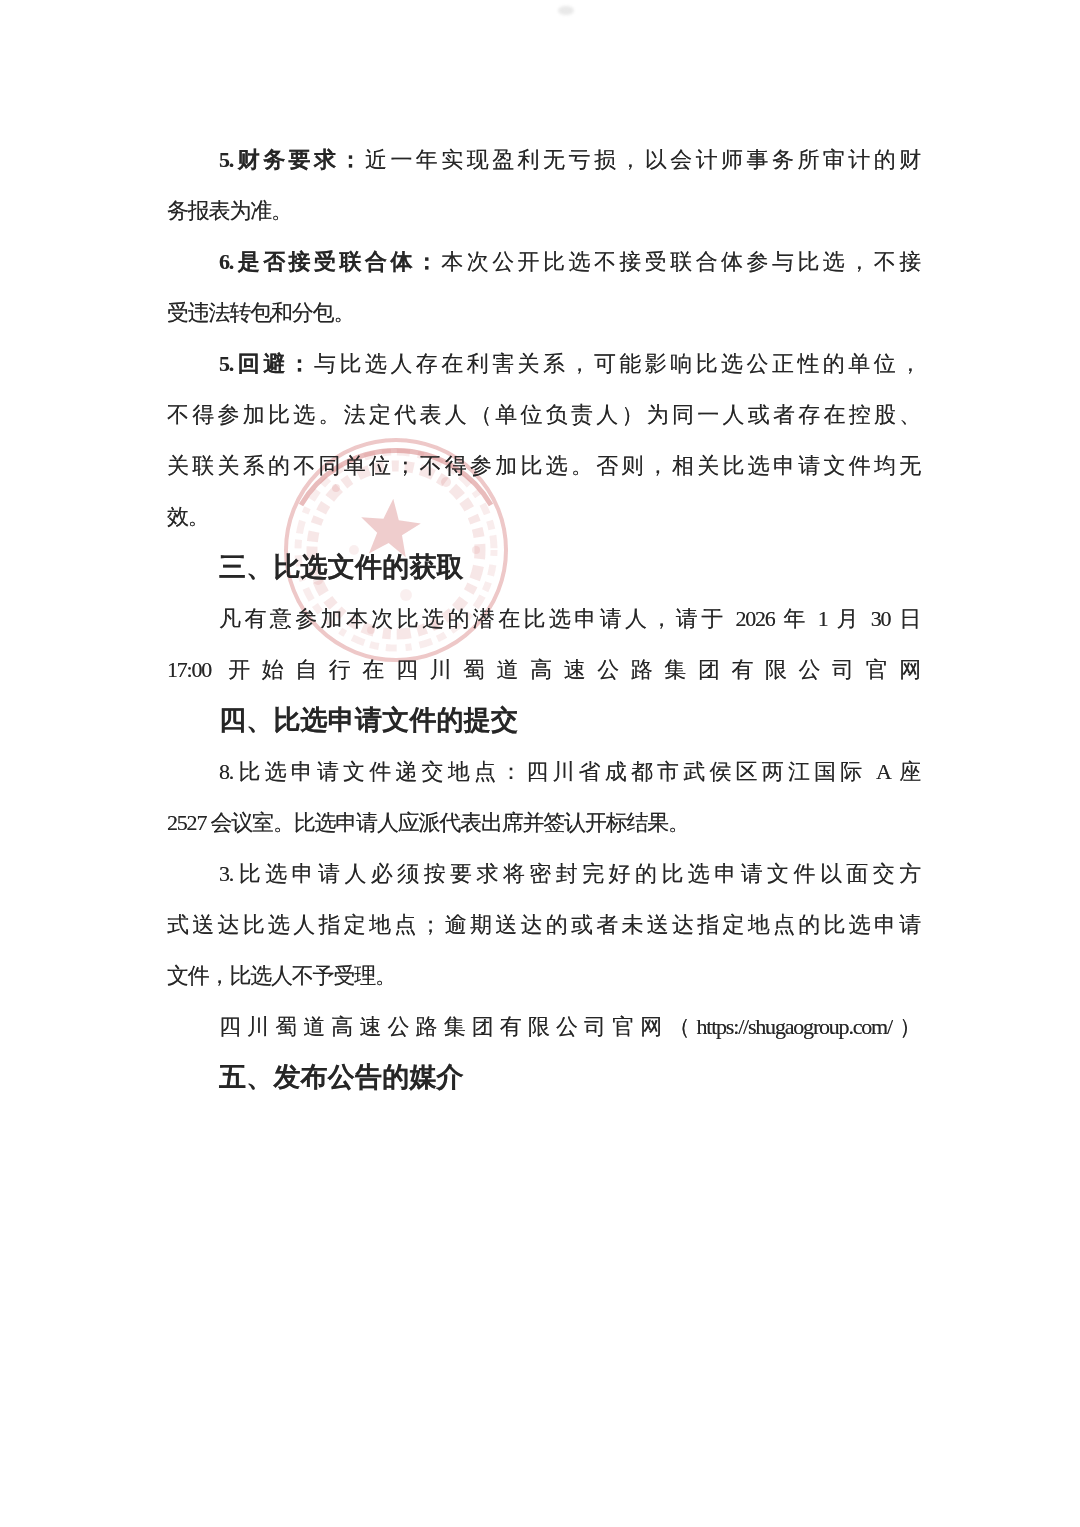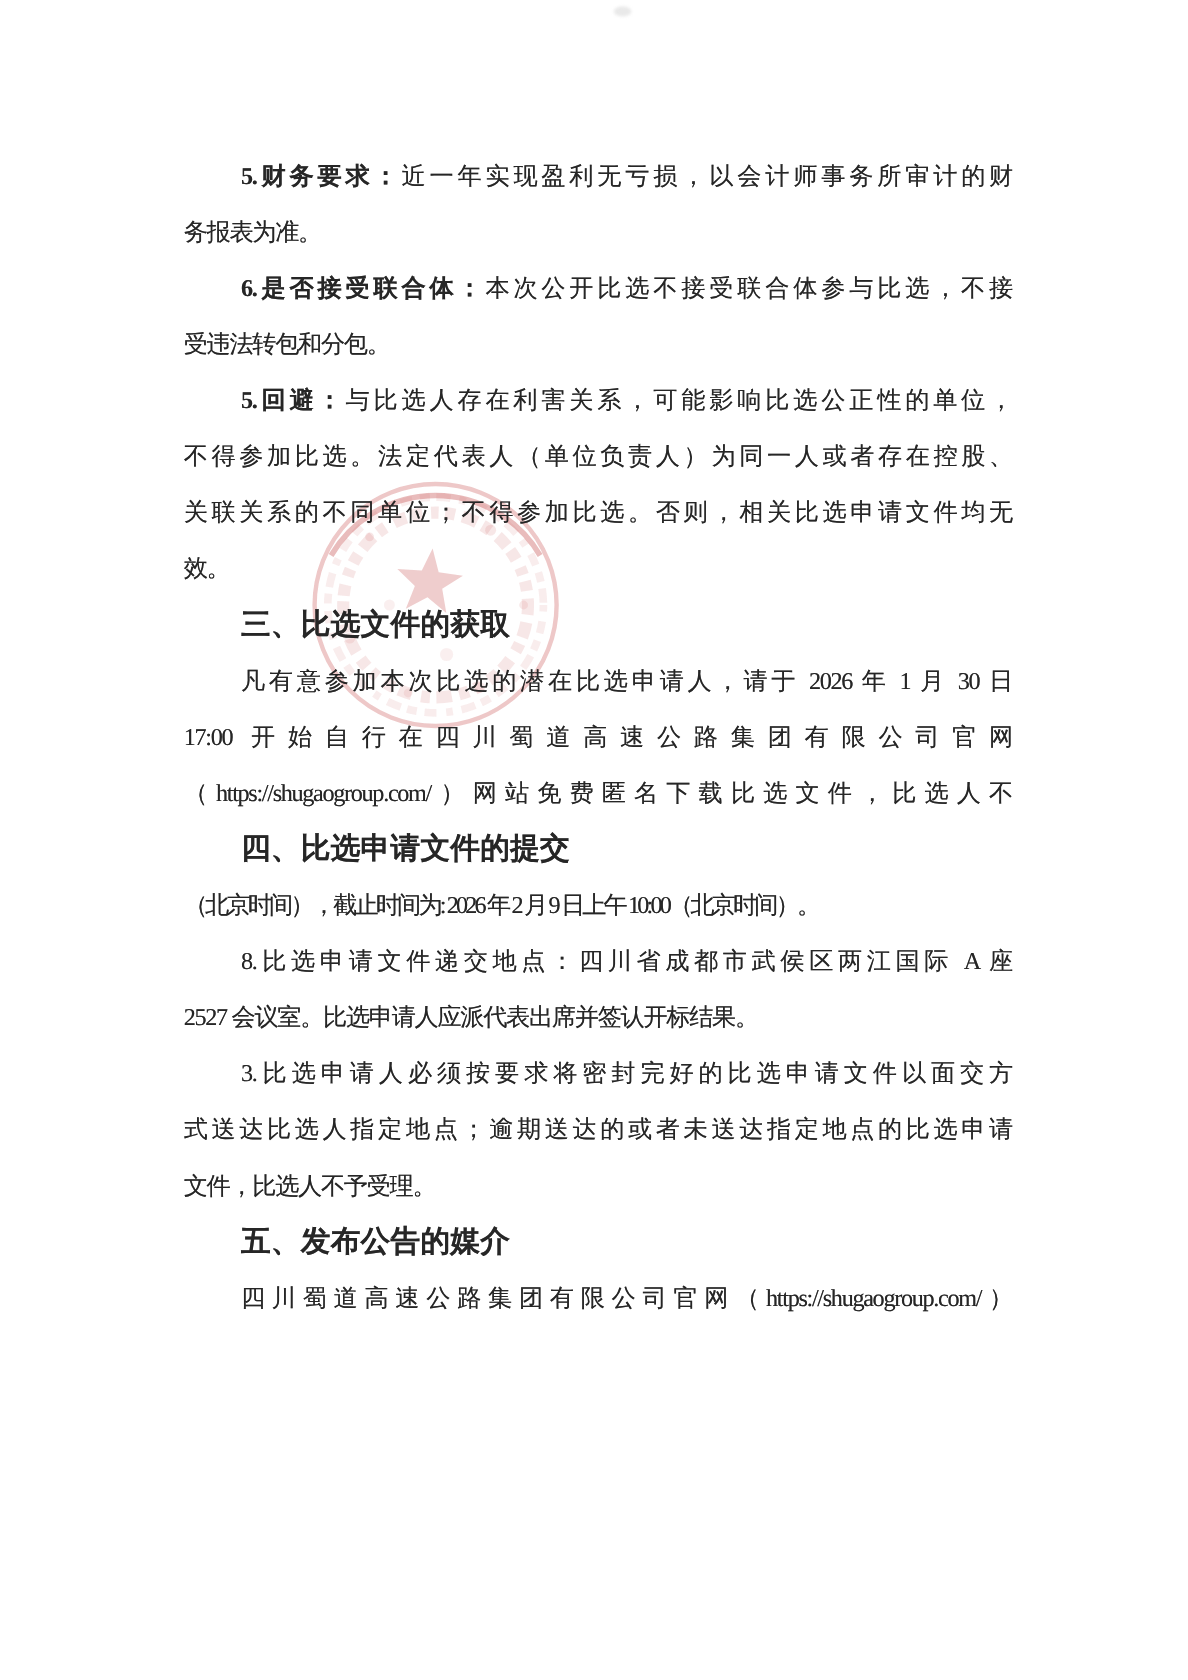--- a/index.html
+++ b/index.html
@@ -114,25 +114,23 @@
       <div class="line body"><span class="r">务报表为准。</span></div>
       <div class="line body indent stretch"><span class="b">6.是否接受联合体：</span><span class="r">本次公开比选不接受联合体参与比选，不接</span></div>
       <div class="line body"><span class="r">受违法转包和分包。</span></div>
       <div class="line body indent stretch"><span class="b">5.回避：</span><span class="r">与比选人存在利害关系，可能影响比选公正性的单位，</span></div>
       <div class="line body stretch"><span class="r">不得参加比选。法定代表人（单位负责人）为同一人或者存在控股、</span></div>
       <div class="line body stretch"><span class="r">关联关系的不同单位；不得参加比选。否则，相关比选申请文件均无</span></div>
       <div class="line body"><span class="r">效。</span></div>
       <div class="line heading indent"><span class="b">三、比选文件的获取</span></div>
       <div class="line body indent stretch"><span class="r">凡有意参加本次比选的潜在比选申请人，请于 2026 年 1 月 30 日</span></div>
       <div class="line body stretch"><span class="r">17:00 开始自行在四川蜀道高速公路集团有限公司官网</span></div>
-      <div class="line body stretch"><span class="r">（https://shugaogroup.com/）网站免费匿名下载比选文件，比选人不</span></div>
       <div class="line heading indent"><span class="b">四、比选申请文件的提交</span></div>
-      <div class="line body tight"><span class="r">（北京时间），截止时间为: 2026 年 2 月 9 日上午 10:00（北京时间）。</span></div>
       <div class="line body indent stretch"><span class="r">8.比选申请文件递交地点：四川省成都市武侯区两江国际 A 座</span></div>
       <div class="line body"><span class="r">2527 会议室。比选申请人应派代表出席并签认开标结果。</span></div>
       <div class="line body indent stretch"><span class="r">3.比选申请人必须按要求将密封完好的比选申请文件以面交方</span></div>
       <div class="line body stretch"><span class="r">式送达比选人指定地点；逾期送达的或者未送达指定地点的比选申请</span></div>
       <div class="line body"><span class="r">文件，比选人不予受理。</span></div>
+      <div class="line body indent stretch"><span class="r">四川蜀道高速公路集团有限公司官网（https://shugaogroup.com/）</span></div>
       <div class="line heading indent"><span class="b">五、发布公告的媒介</span></div>
-      <div class="line body indent stretch"><span class="r">四川蜀道高速公路集团有限公司官网（https://shugaogroup.com/）</span></div>
     </div>
 
 </div>
 
 </body></html>

